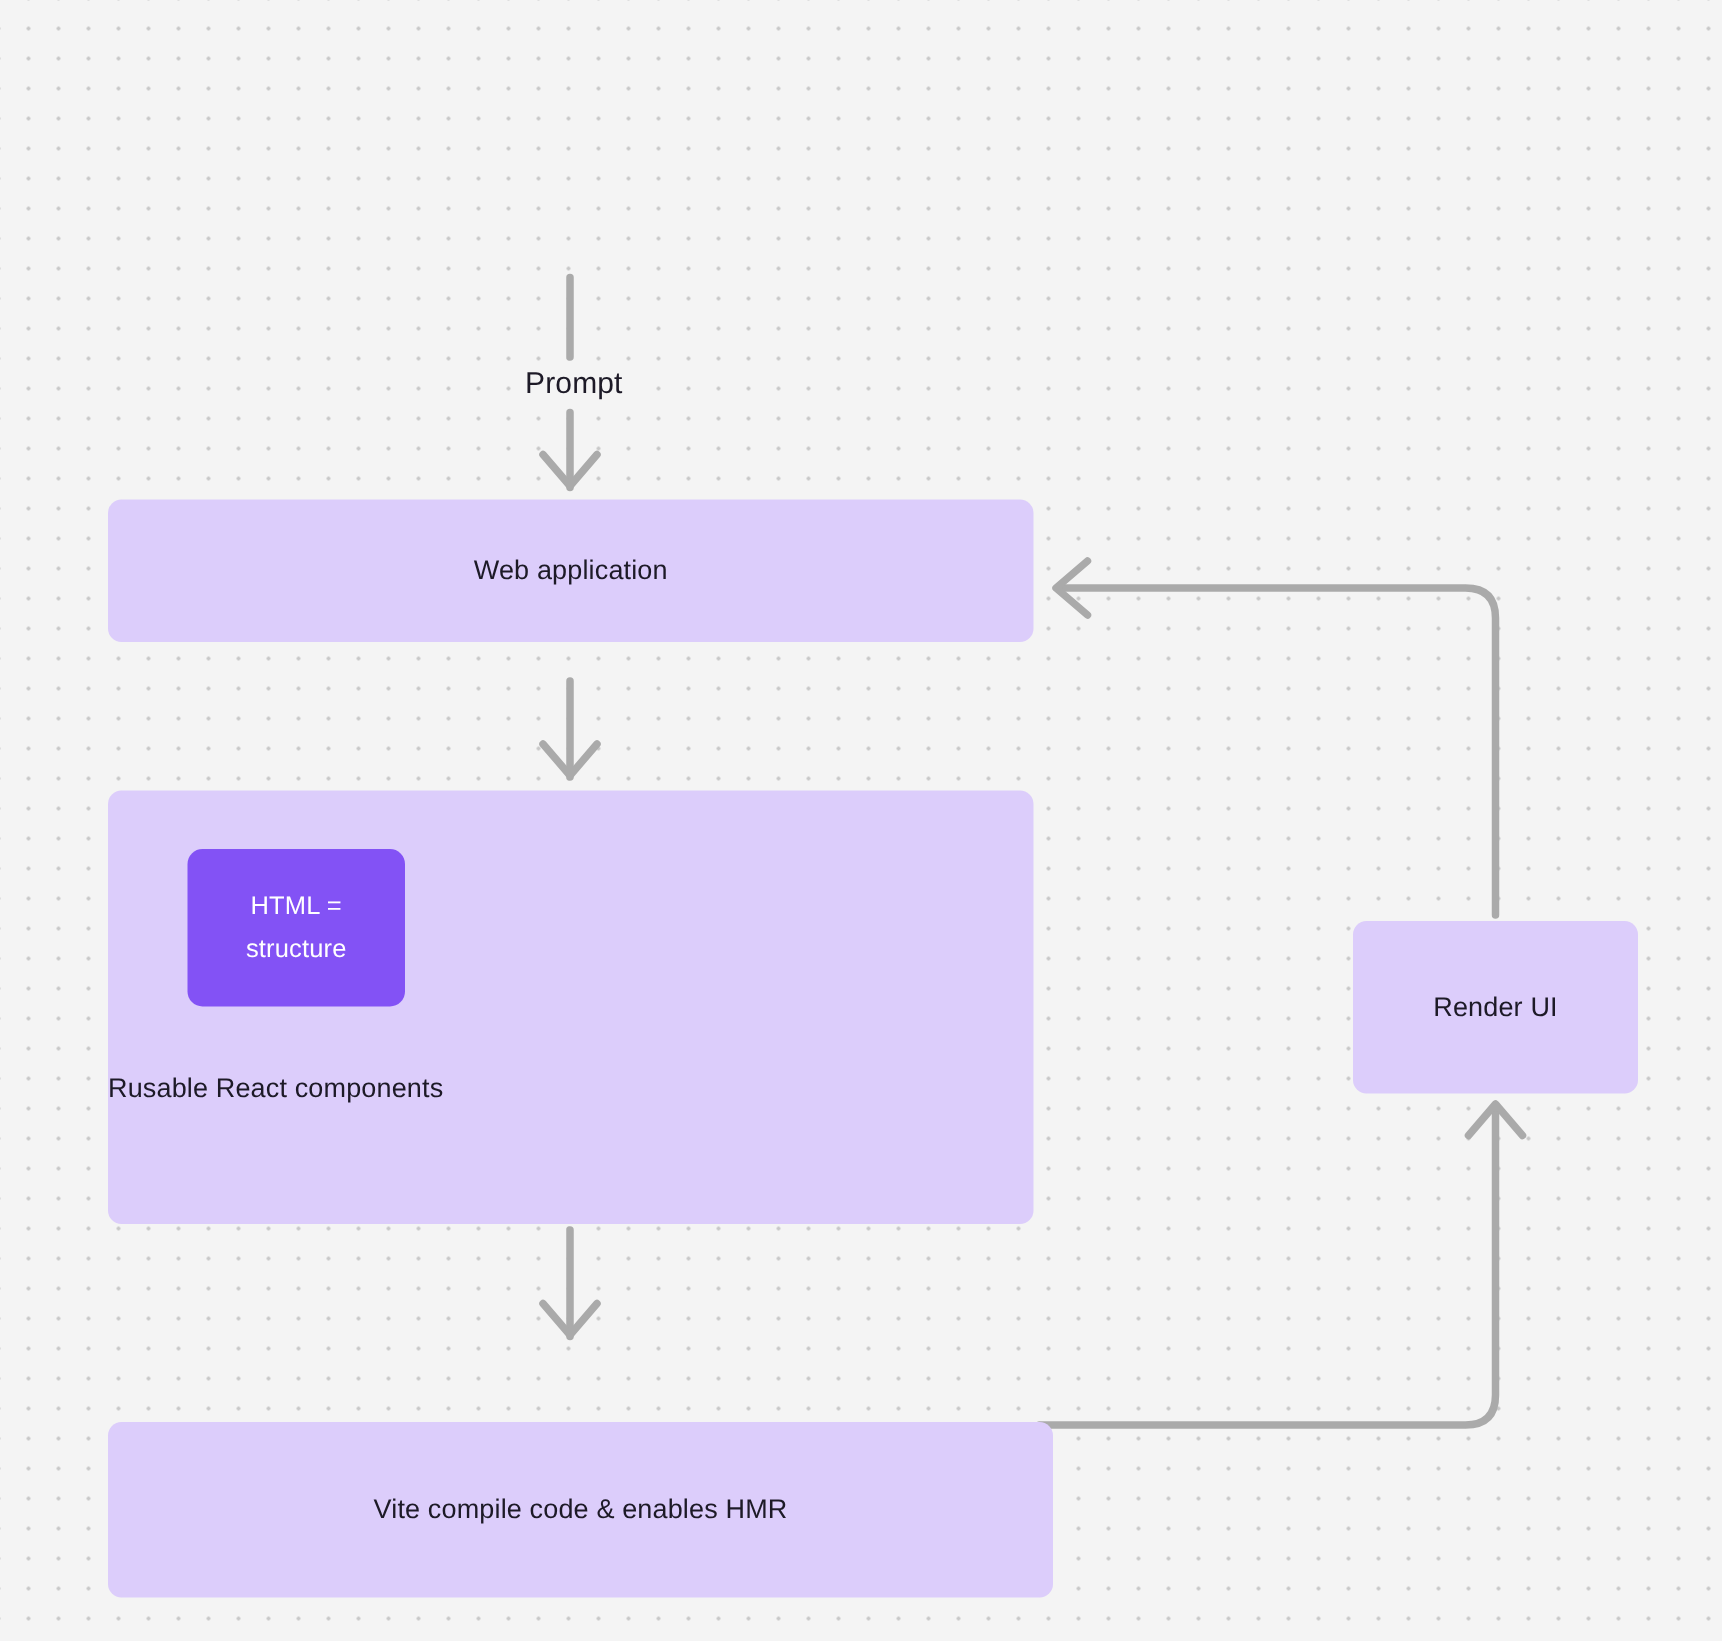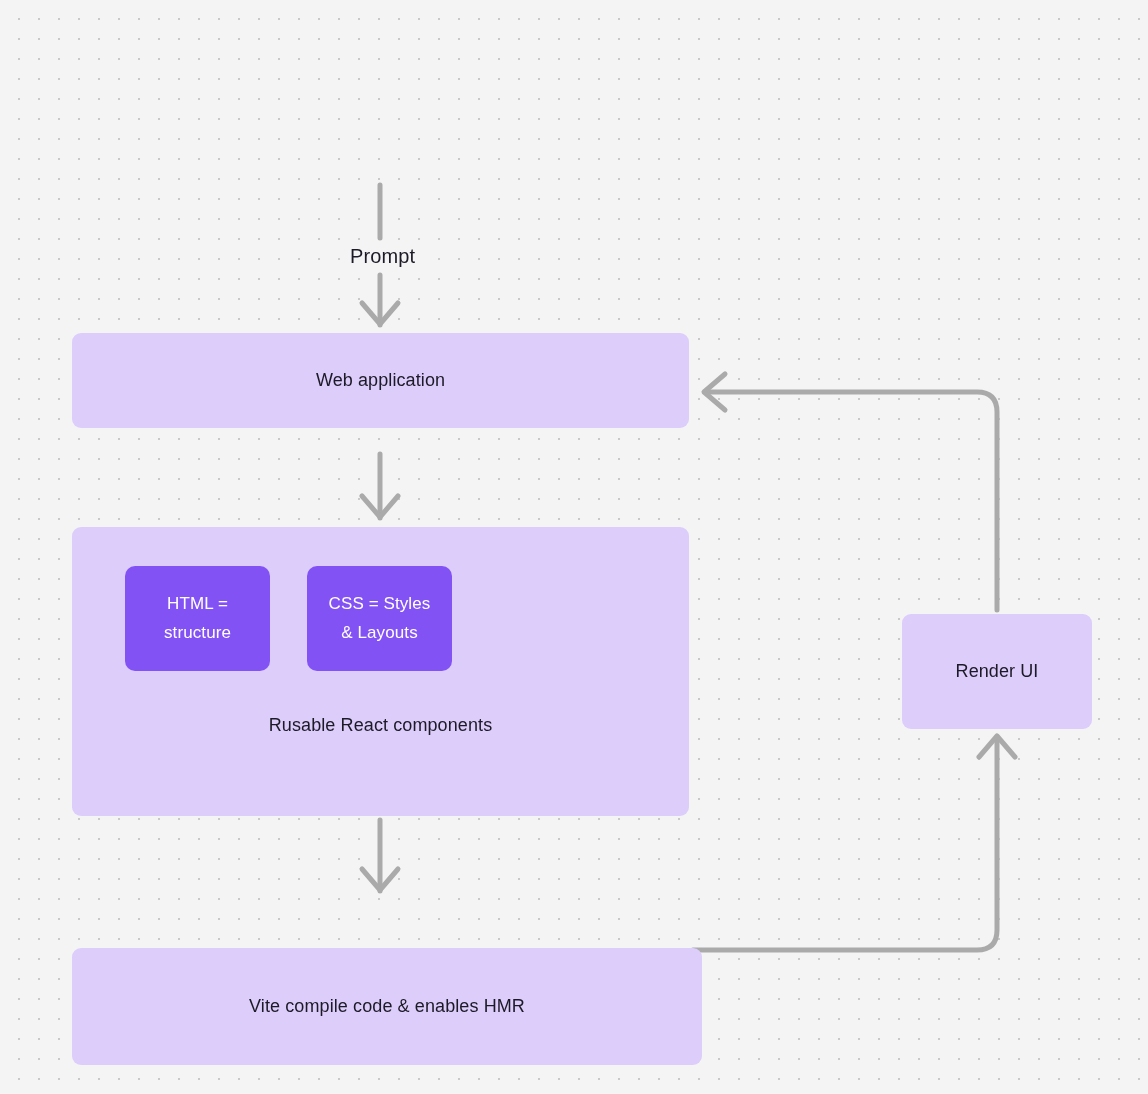--- a/index.html
+++ b/index.html
@@ -73,21 +73,21 @@
   }
   #sub-html { left: 53px; }
   #sub-css  { left: 235px; }
   #sub-js   { left: 405px; }
 
   #components-caption {
     position: absolute;
     top: 187px;
     left: 0;
     width: 617px;
-    text-align: center;
+    text-align: left;
     font-size: 18px;
     color: #1d1a27;
     letter-spacing: 0.1px;
   }
 
   
   #connectors {
     position: absolute;
     left: 0;
     top: 0;
@@ -164,26 +164,20 @@
 
   <div class="node node-lilac" id="node-components">
 
     <div class="sub-node node-purple" id="sub-html">
       <span>
         <span>HTML =</span><br>
         <span>structure</span>
       </span>
     </div>
 
-    <div class="sub-node node-purple" id="sub-css">
-      <span>
-        <span>CSS = Styles</span><br>
-        <span>&amp; Layouts</span>
-      </span>
-    </div>
 
 
     <div id="components-caption">Rusable React components</div>
   </div>
 
   <div class="node node-lilac" id="node-vite">
     <span>Vite compile code &amp; enables HMR</span>
   </div>
 
   <div class="node node-lilac" id="node-render-ui">

